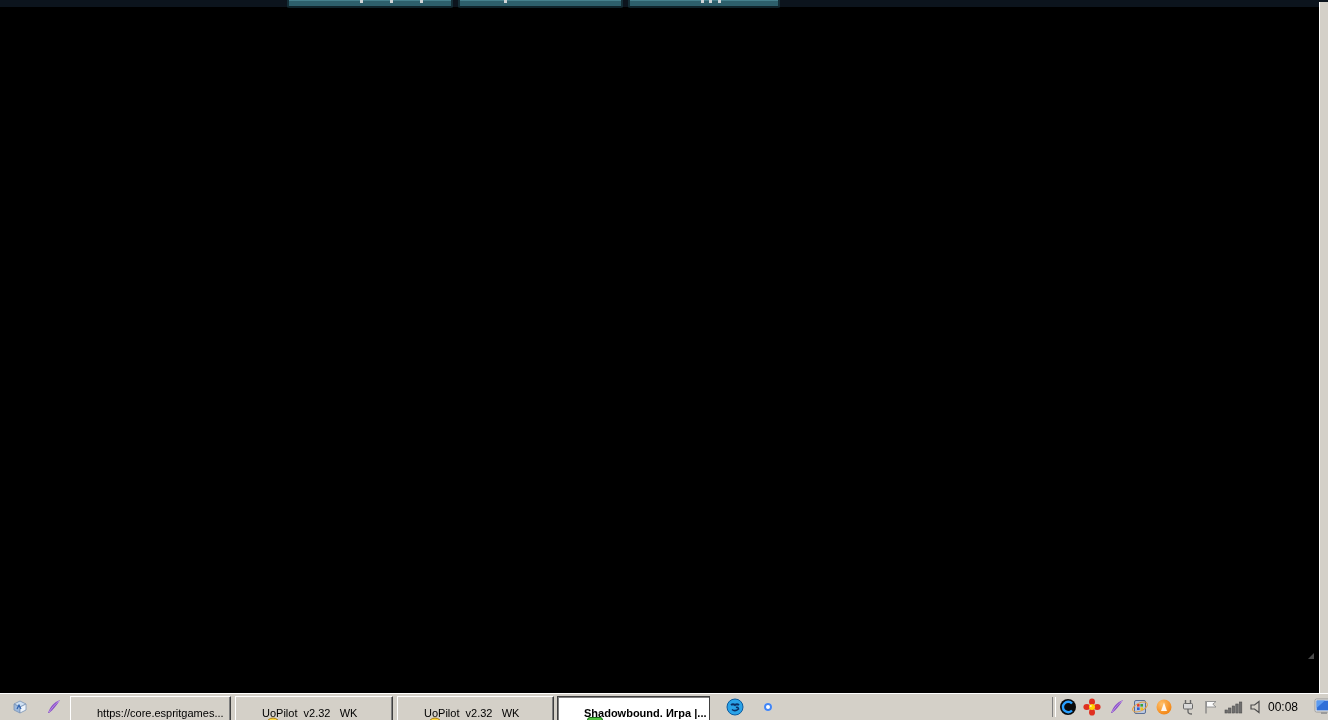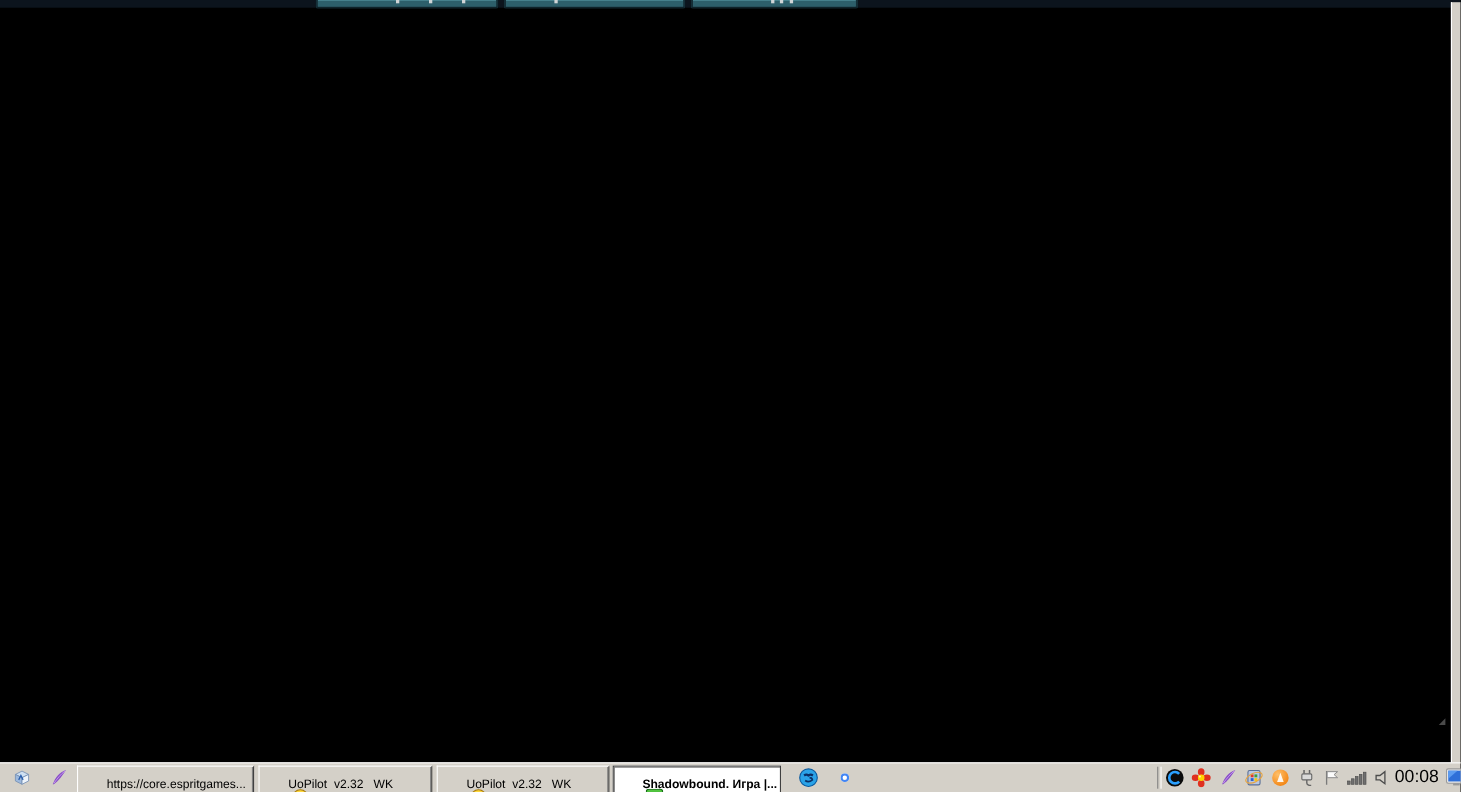--- a/index.html
+++ b/index.html
@@ -31,21 +31,21 @@
           display:flex;align-items:center;gap:5px;padding:16px 5px;box-sizing:border-box;
           font-size:11px;color:#000;white-space:pre;overflow:hidden;cursor:default;}
   .tb-btn.active{background:#ffffff;
           border:1px solid #404040;box-shadow:inset 1px 1px 0 #808080;font-weight:bold;}
   .tb-btn .bicon{width:16px;height:16px;flex:0 0 16px;}
   .loose-icon{position:absolute;top:4px;width:18px;height:18px;}
   .tray-sep{position:absolute;left:1052px;top:3px;width:2px;height:20px;
             border-left:1px solid #808080;border-right:1px solid #ffffff;}
   .tray-icon{position:absolute;top:4px;width:18px;height:18px;}
   .clock{position:absolute;left:1268px;top:0;height:26px;line-height:26px;
-         font-size:16px;color:#000;}
+         font-size:12px;color:#000;}
   .ball{border-radius:50%;width:16px;height:16px;
         background:conic-gradient(from -40deg,#e8423c 0 30%,#2f6fce 30% 52%,#39a845 52% 74%,#f7c22d 74% 100%);
         box-shadow:inset 2px 2px 3px rgba(255,255,255,.55);}
   .chrome{border-radius:50%;width:17px;height:17px;position:relative;
         background:conic-gradient(from -60deg,#db4437 0 34%,#0f9d58 34% 67%,#ffcd40 67% 100%);}
   .chrome::after{content:"";position:absolute;left:4.5px;top:4.5px;width:8px;height:8px;
         border-radius:50%;background:#fff;box-shadow:inset 0 0 0 2px #4285f4;}
 </style>
 </head>
 <body>

